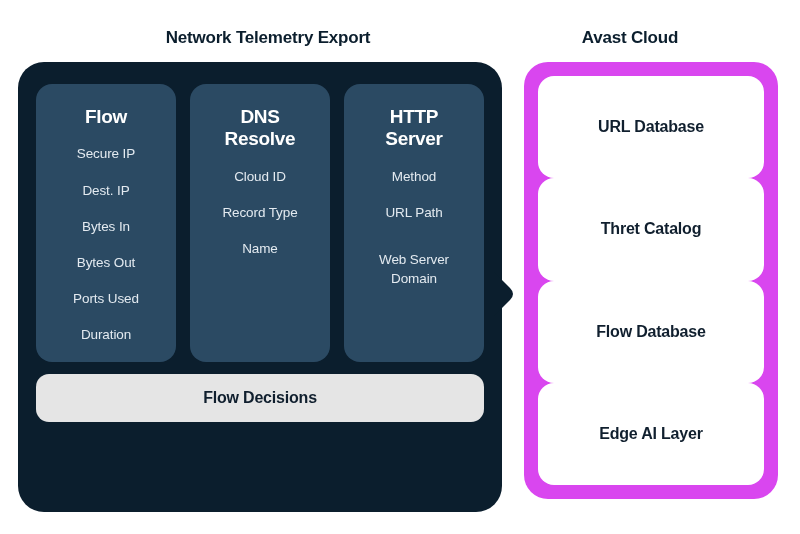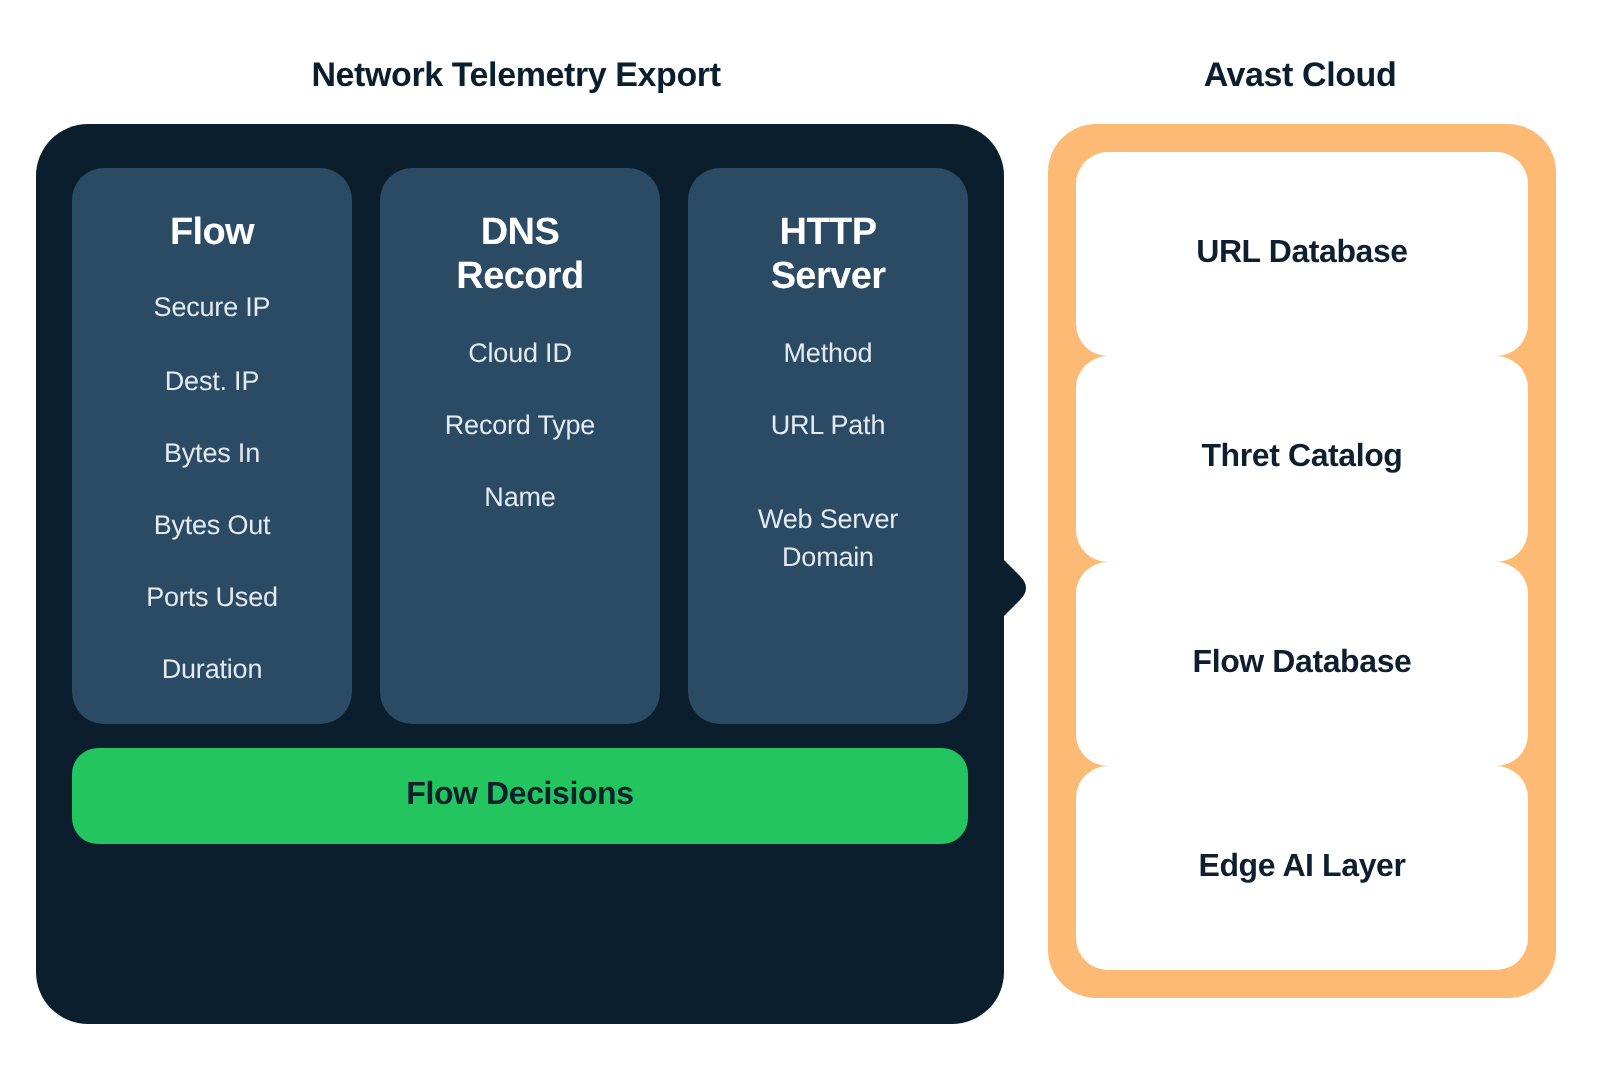--- a/index.html
+++ b/index.html
@@ -24,22 +24,22 @@
   
   .section-title {
     position: absolute;
     font-size: 17px;
     font-weight: bold;
     color: #0B1E2D;
     letter-spacing: -0.2px;
     text-align: center;
     white-space: nowrap;
   }
-  #title-left  { left: 16px;  top: 28px; width: 484px; }
-  #title-right { left: 522px; top: 28px; width: 256px; }
+  #title-left  { left: 26px;  top: 28px; width: 484px; }
+  #title-right { left: 502px; top: 28px; width: 256px; }
 
   
   #telemetry-panel {
     position: absolute;
     left: 18px;
     top: 62px;
     width: 484px;
     height: 450px;
     background: #0B1E2D;
     border-radius: 26px;
@@ -88,21 +88,21 @@
     line-height: 1.42;
     white-space: pre-line;
     letter-spacing: -0.1px;
   }
   .card-field.spaced { margin-top: 11px; }
 
   
   .action-bar {
     margin-top: 12px;
     height: 48px;
-    background: #22c55e;
+    background: #e5e5e5;
     border-radius: 13px;
     display: flex;
     align-items: center;
     justify-content: center;
     font-size: 16px;
     font-weight: bold;
     color: #101F2E;
     letter-spacing: -0.2px;
   }
 
@@ -116,21 +116,21 @@
     z-index: 3;
   }
 
   
   #asset-panel {
     position: absolute;
     left: 524px;
     top: 62px;
     width: 254px;
     height: 437px;
-    background: #fdba74;
+    background: #d946ef;
     border-radius: 24px;
     box-sizing: border-box;
     padding: 14px 14px;
     display: flex;
     flex-direction: column;
   }
 
   .asset-card {
     flex: 1 1 0;
     background: #ffffff;
@@ -164,21 +164,21 @@
           <div class="card-field">Dest. IP</div>
           <div class="card-field">Bytes In</div>
           <div class="card-field">Bytes Out</div>
           <div class="card-field">Ports Used</div>
           <div class="card-field">Duration</div>
         </div>
       </div>
 
       <div class="telemetry-card">
         <div class="card-title" style="white-space:pre-line;">DNS
-Record</div>
+Resolve</div>
         <div class="card-fields">
           <div class="card-field">Cloud ID</div>
           <div class="card-field">Record Type</div>
           <div class="card-field">Name</div>
         </div>
       </div>
 
       <div class="telemetry-card">
         <div class="card-title" style="white-space:pre-line;">HTTP
 Server</div>

